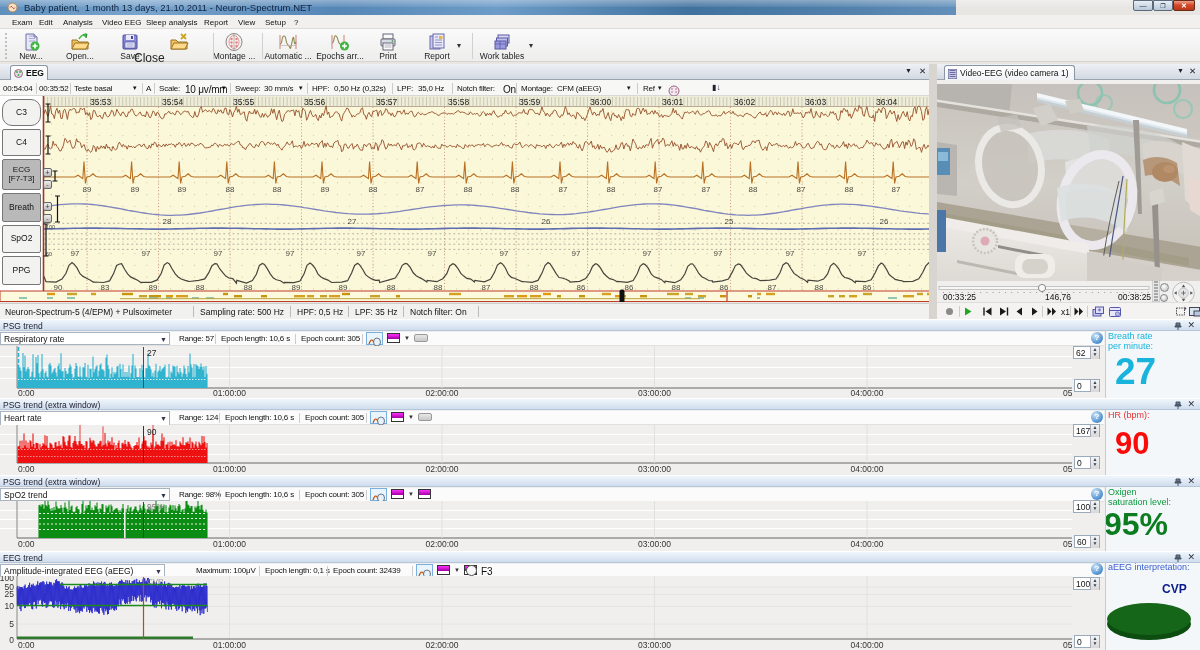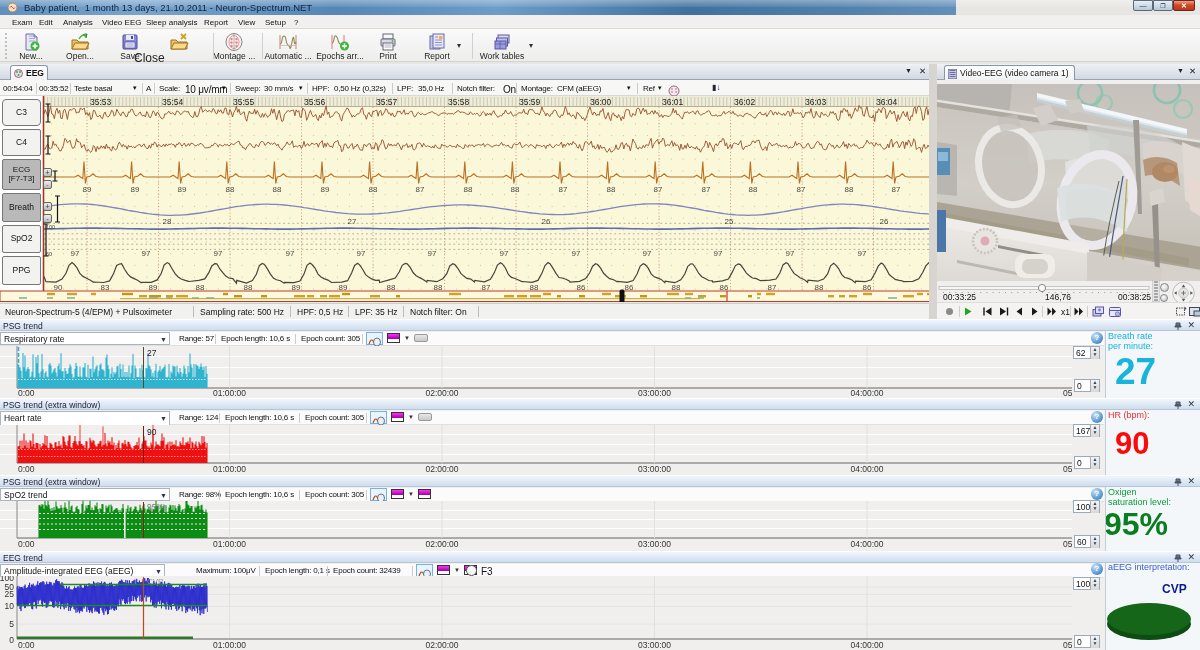--- a/index.html
+++ b/index.html
@@ -331,21 +331,21 @@
       <rect x="849" y="295.0" width="8" height="2.4" fill="#d8a020"></rect>
       <rect x="863" y="292.8" width="9" height="2.4" fill="#caa42a"></rect>
       <rect x="888" y="297.2" width="9" height="1.6" fill="#7ab8a8"></rect>
       <rect x="903" y="295.0" width="11" height="2.4" fill="#d8a020"></rect>
       <rect x="917" y="292.8" width="6" height="2.4" fill="#caa42a"></rect>
       <rect x="927" y="292.8" width="5" height="2.4" fill="#d8a020"></rect>
       <line x1="120" y1="298.7" x2="700" y2="298.7" stroke="#b8a23a" stroke-width="1"></line>
 <line x1="727" y1="291" x2="727" y2="301.5" stroke="#c03a28" stroke-width="1.2"></line>
 <rect x="619.5" y="289.5" width="5" height="13.5" rx="2" fill="#111"></rect>
     </svg>
-<div style="position:absolute;left:2px;top:99px;width:39px;height:27px;background:#f2f2f1;border:1px solid #777;border-radius:4px;display:flex;align-items:center;justify-content:center;text-align:center;font-size:8.5px;line-height:1.1;color:#111">C3</div>
+<div style="position:absolute;left:2px;top:99px;width:39px;height:27px;background:#f2f2f1;border:1px solid #777;border-radius:10px;display:flex;align-items:center;justify-content:center;text-align:center;font-size:8.5px;line-height:1.1;color:#111">C3</div>
     <div style="position:absolute;left:2px;top:129px;width:39px;height:27px;background:#f2f2f1;border:1px solid #777;border-radius:2px;display:flex;align-items:center;justify-content:center;text-align:center;font-size:8.5px;line-height:1.1;color:#111">C4</div>
     <div style="position:absolute;left:2px;top:159px;width:39px;height:31px;background:#b9b9b9;border:1px solid #777;border-radius:2px;display:flex;align-items:center;justify-content:center;text-align:center;font-size:8px;line-height:1.1;color:#111">ECG<br>[F7-T3]</div>
     <div style="position:absolute;left:2px;top:193px;width:39px;height:29px;background:#b9b9b9;border:1px solid #777;border-radius:2px;display:flex;align-items:center;justify-content:center;text-align:center;font-size:8.5px;line-height:1.1;color:#111">Breath</div>
     <div style="position:absolute;left:2px;top:225px;width:39px;height:28px;background:#f2f2f1;border:1px solid #777;border-radius:2px;display:flex;align-items:center;justify-content:center;text-align:center;font-size:8.5px;line-height:1.1;color:#111">SpO2</div>
     <div style="position:absolute;left:2px;top:256px;width:39px;height:29px;background:#f2f2f1;border:1px solid #777;border-radius:2px;display:flex;align-items:center;justify-content:center;text-align:center;font-size:8.5px;line-height:1.1;color:#111">PPG</div>
     <div style="position:absolute;left:43px;top:168px;width:9px;height:9px;background:linear-gradient(#eee,#bbb);border:1px solid #666;border-radius:2px;font-size:7px;line-height:8px;text-align:center;color:#333">+</div>
     <div style="position:absolute;left:43px;top:180px;width:9px;height:9px;background:linear-gradient(#eee,#bbb);border:1px solid #666;border-radius:2px;font-size:7px;line-height:7px;text-align:center;color:#a33">-</div>
     <div style="position:absolute;left:43px;top:202px;width:9px;height:9px;background:linear-gradient(#eee,#bbb);border:1px solid #666;border-radius:2px;font-size:7px;line-height:8px;text-align:center;color:#333">+</div>
     <div style="position:absolute;left:43px;top:214px;width:9px;height:9px;background:linear-gradient(#eee,#bbb);border:1px solid #666;border-radius:2px;font-size:7px;line-height:7px;text-align:center;color:#a33">-</div>
 </div>

